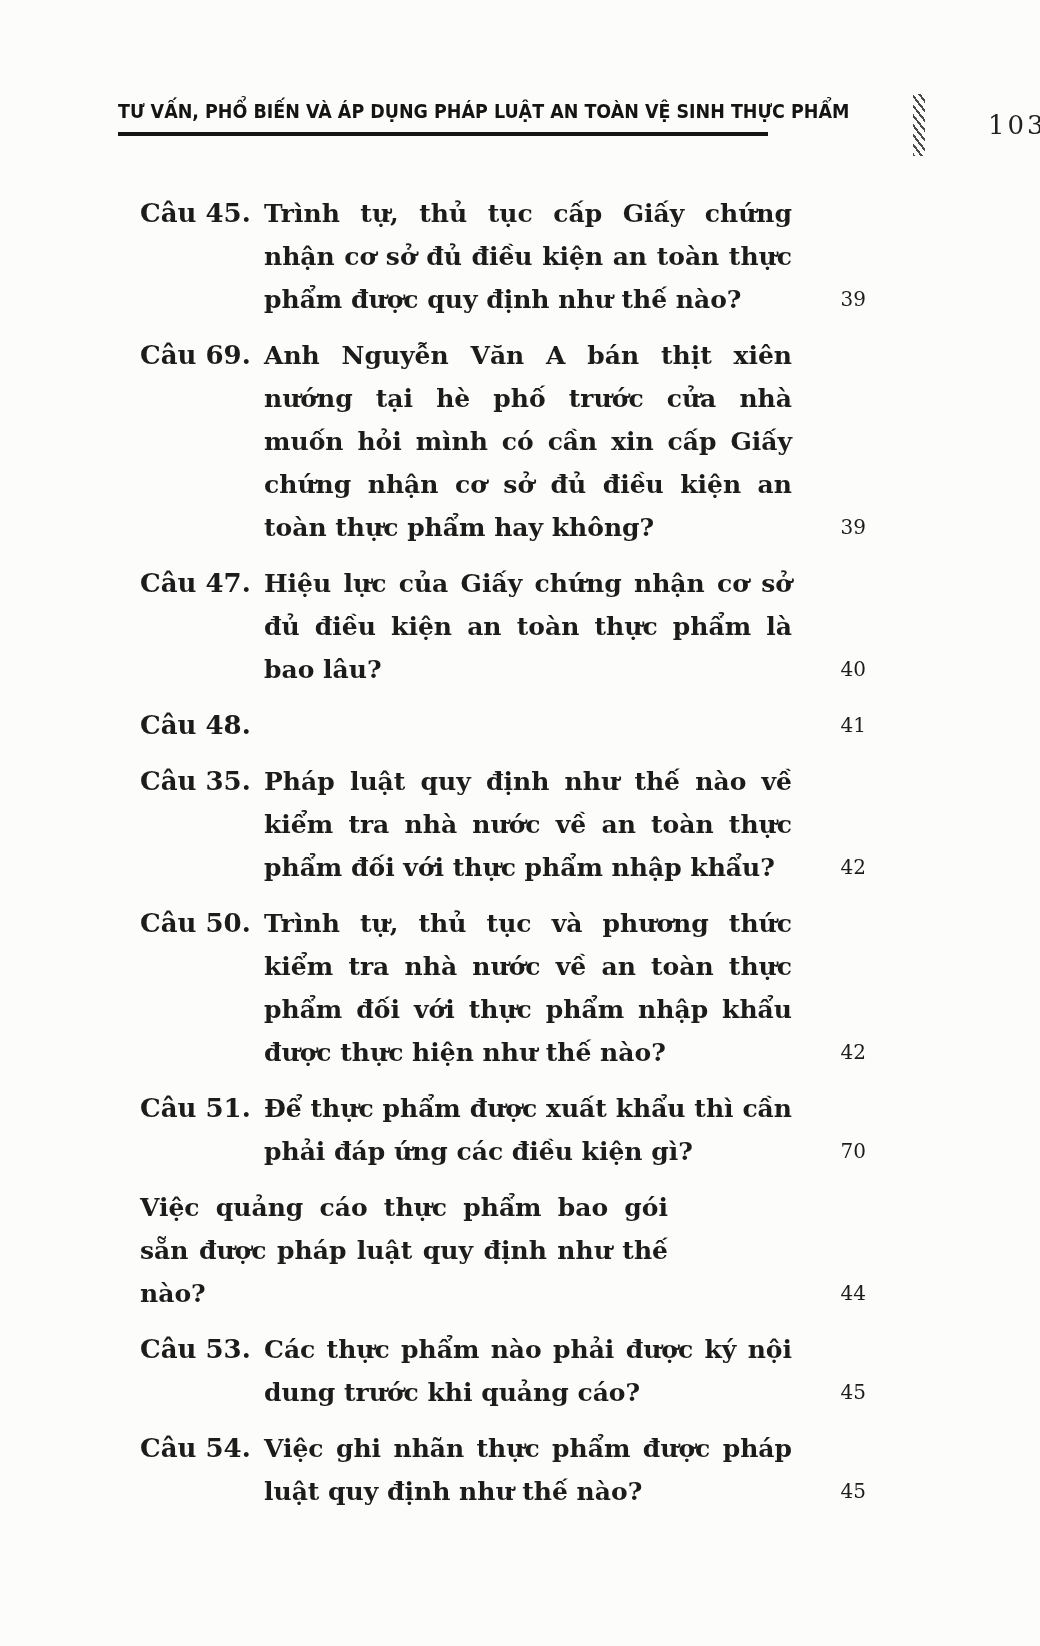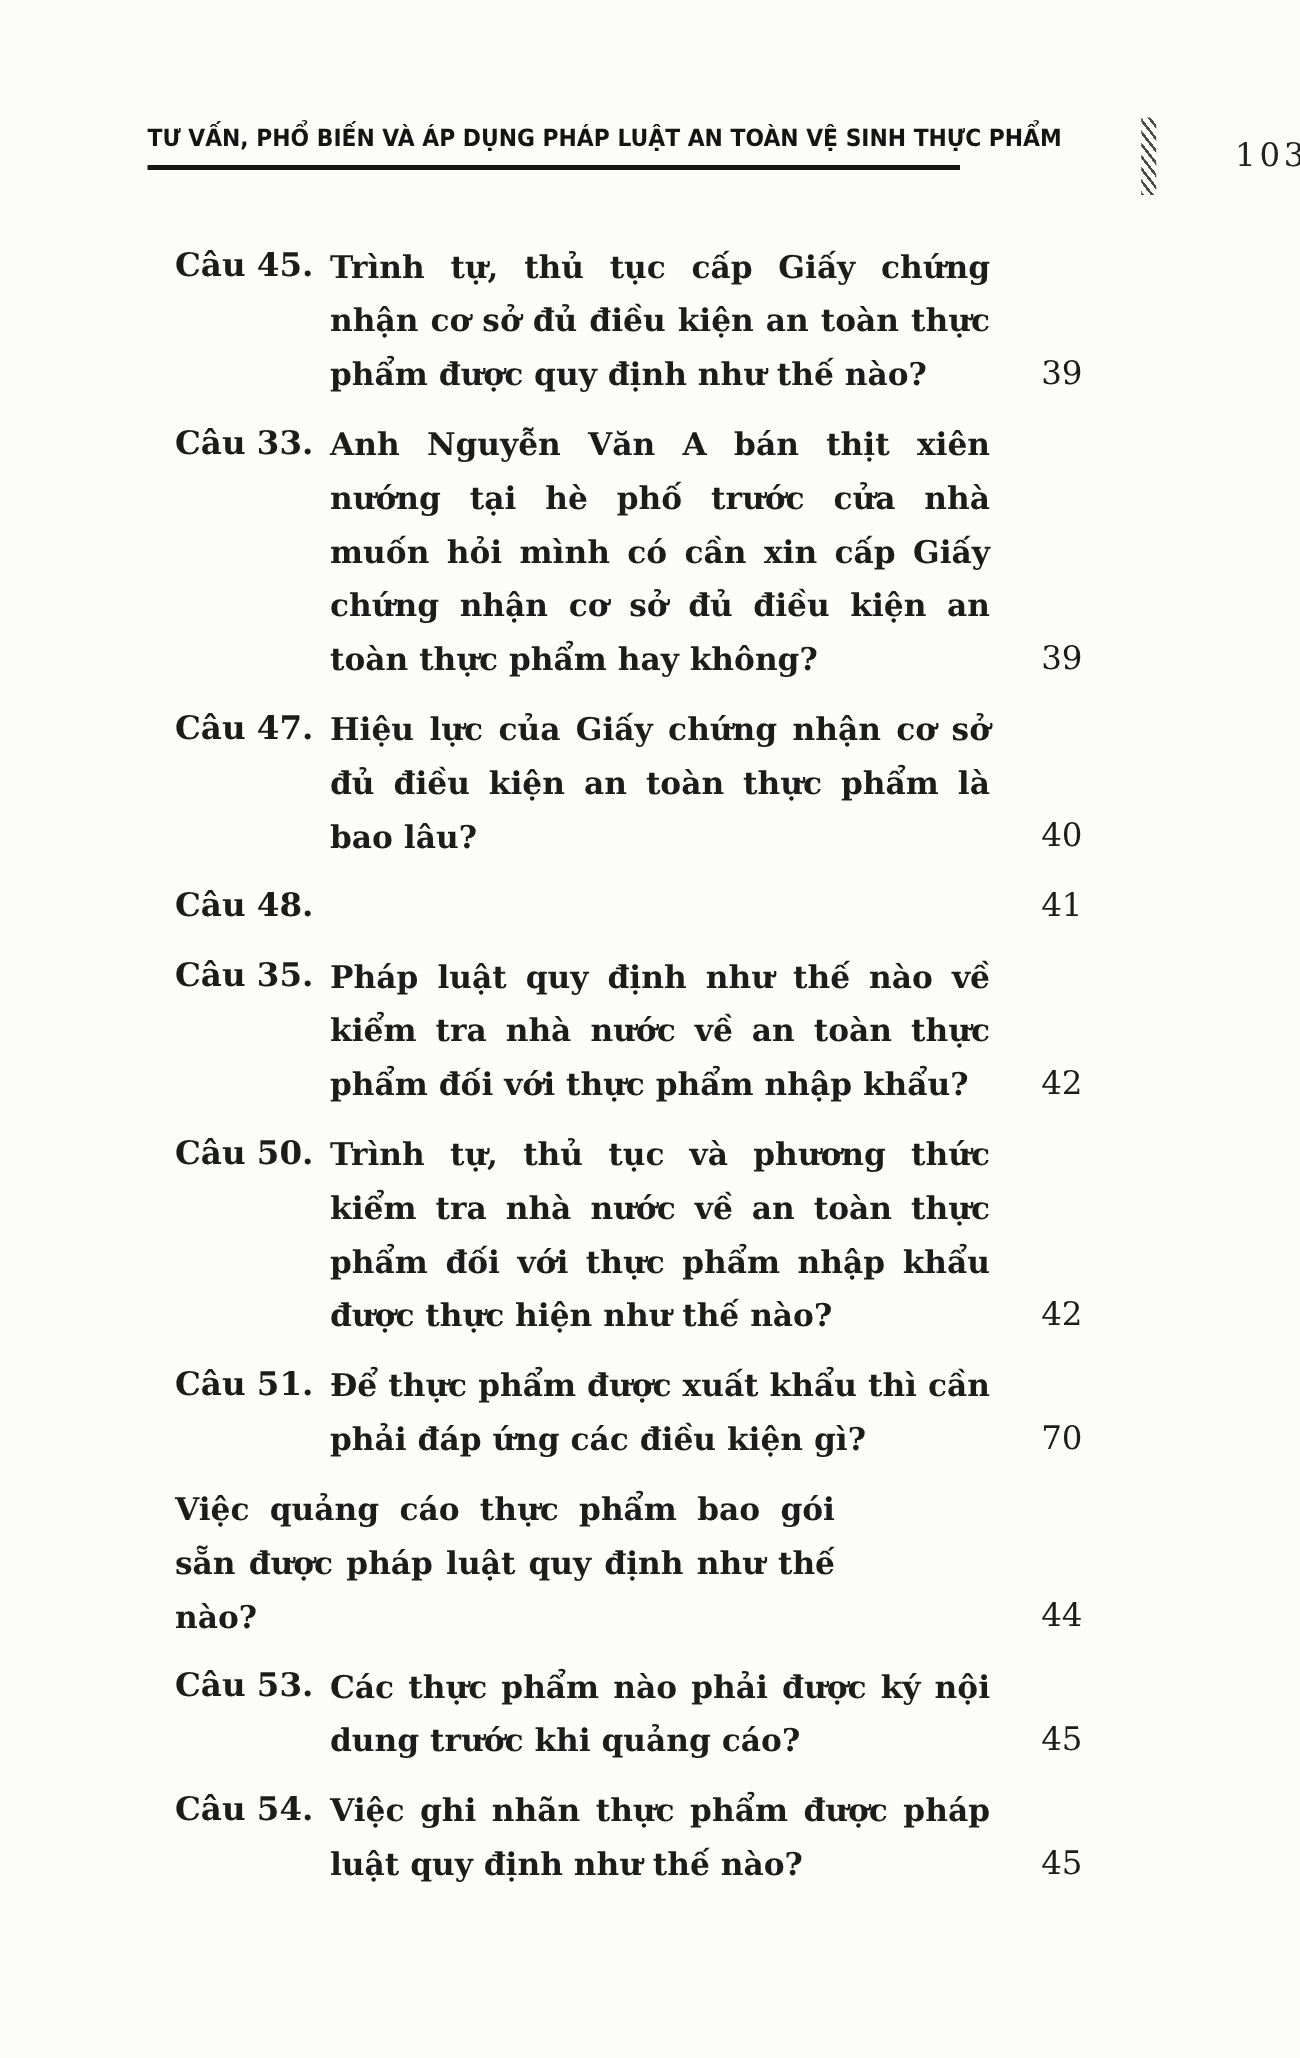--- a/index.html
+++ b/index.html
@@ -83,21 +83,21 @@
     width: 528px;
     text-align: justify;
     font-size: 25px;
     line-height: 43px;
     font-weight: bold;
   }
   .entry-page {
     flex: 1;
     align-self: flex-end;
     text-align: right;
-    font-size: 26px;
+    font-size: 20px;
     line-height: 43px;
   }
 </style>
 </head>
 <body>
 
 <div class="page">
 
   <div class="header">
     <div class="title-wrap">
@@ -108,21 +108,21 @@
   </div>
 
   <div class="toc">
     <div class="entry">
       <span class="entry-label">Câu 45.</span>
       <span class="entry-text">Trình tự, thủ tục cấp Giấy chứng nhận cơ sở đủ điều kiện an toàn thực phẩm được quy định như thế nào?</span>
       <span class="entry-page">39</span>
     </div>
 
     <div class="entry">
-      <span class="entry-label">Câu 33.</span>
+      <span class="entry-label">Câu 69.</span>
       <span class="entry-text">Anh Nguyễn Văn A bán thịt xiên nướng tại hè phố trước cửa nhà muốn hỏi mình có cần xin cấp Giấy chứng nhận cơ sở đủ điều kiện an toàn thực phẩm hay không?</span>
       <span class="entry-page">39</span>
     </div>
 
     <div class="entry">
       <span class="entry-label">Câu 47.</span>
       <span class="entry-text">Hiệu lực của Giấy chứng nhận cơ sở đủ điều kiện an toàn thực phẩm là bao lâu?</span>
       <span class="entry-page">40</span>
     </div>
 

